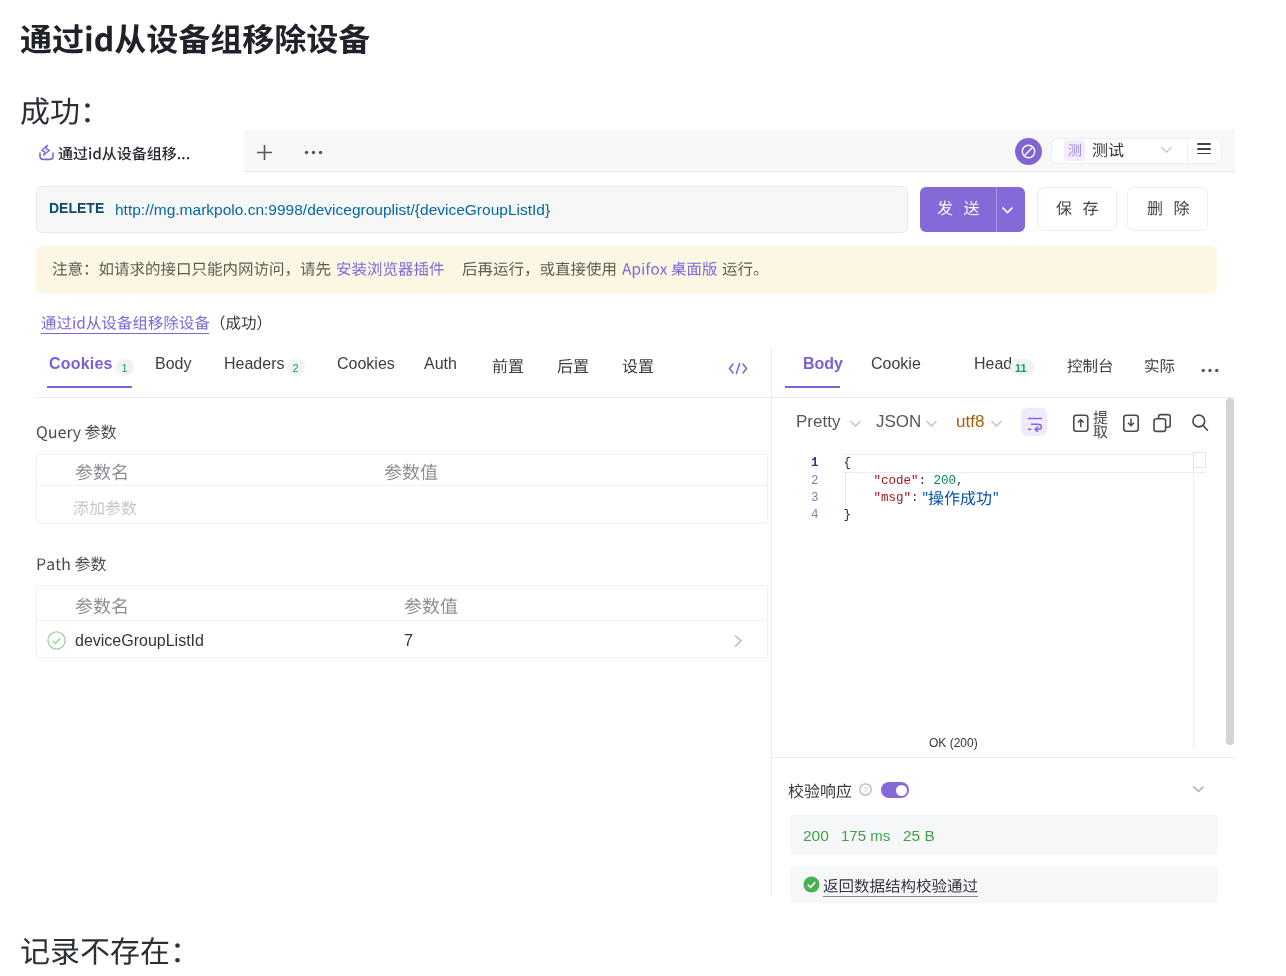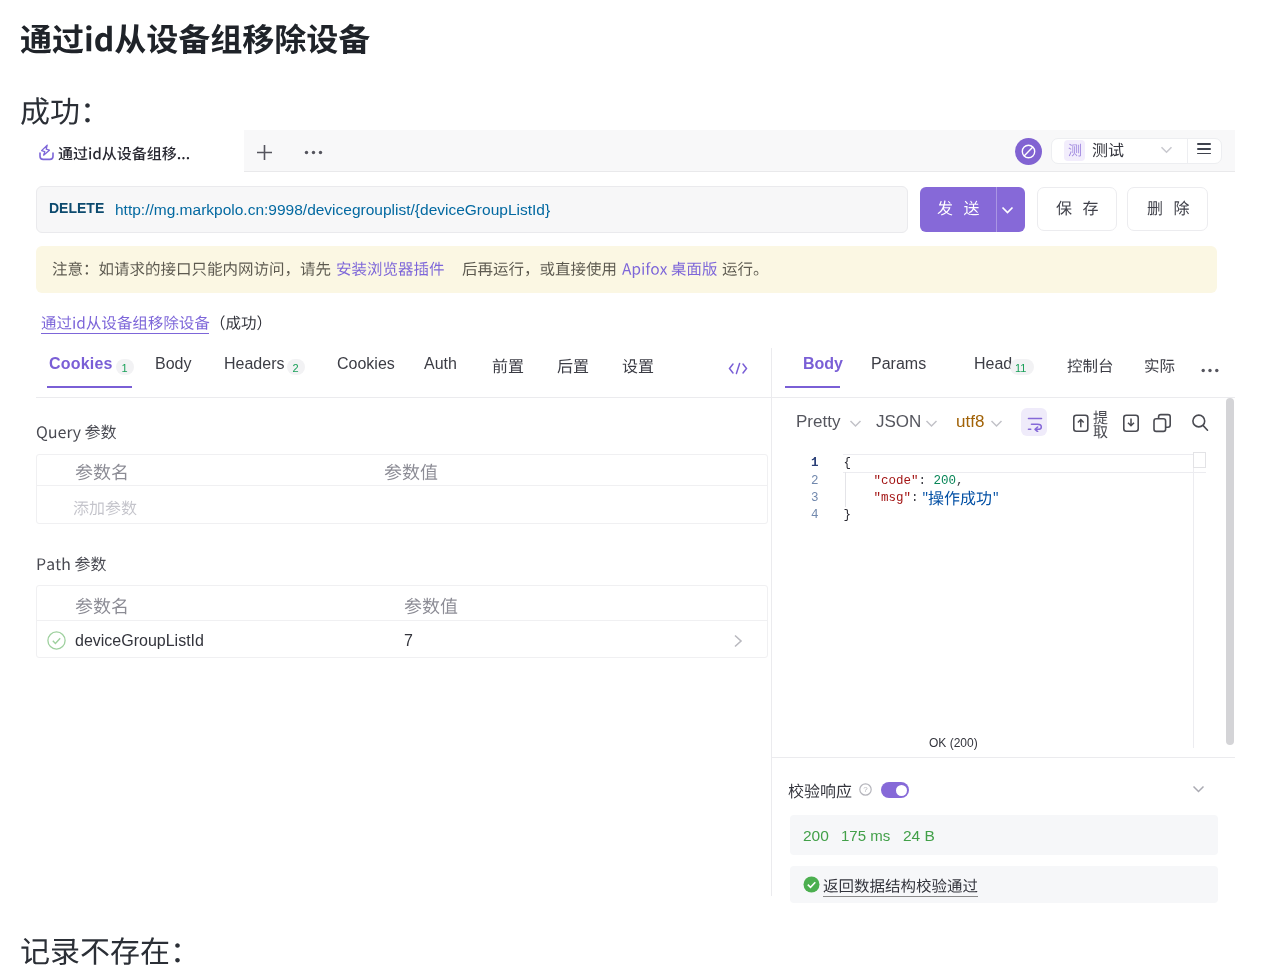--- a/index.html
+++ b/index.html
@@ -129,24 +129,24 @@
   </svg>
 <svg style="position:absolute;left:622px;top:357.9px;" width="33" height="18" viewBox="0 -14.08 33 18">
     <path fill="#3c3d45" d="M2.0 -12.4C2.8 -11.7 3.9 -10.6 4.4 -9.9L5.2 -10.8C4.7 -11.4 3.6 -12.4 2.7 -13.2ZM0.7 -8.4V-7.3H2.9V-1.5C2.9 -0.8 2.4 -0.3 2.1 -0.1C2.4 0.2 2.7 0.7 2.8 1.0C3.0 0.6 3.5 0.3 6.3 -1.8C6.2 -2.0 6.0 -2.5 5.9 -2.8L4.1 -1.5V-8.4ZM7.9 -12.9V-11.1C7.9 -9.9 7.5 -8.6 5.4 -7.6C5.6 -7.4 6.0 -7.0 6.2 -6.7C8.5 -7.8 9.0 -9.6 9.0 -11.1V-11.7H11.8V-9.2C11.8 -8.0 12.0 -7.5 13.2 -7.5C13.3 -7.5 14.1 -7.5 14.4 -7.5C14.7 -7.5 15.0 -7.5 15.2 -7.6C15.2 -7.9 15.1 -8.3 15.1 -8.6C14.9 -8.6 14.6 -8.5 14.4 -8.5C14.1 -8.5 13.4 -8.5 13.2 -8.5C13.0 -8.5 13.0 -8.7 13.0 -9.2V-12.9ZM12.9 -5.2C12.3 -4.0 11.4 -2.9 10.4 -2.1C9.3 -2.9 8.5 -4.0 7.9 -5.2ZM6.1 -6.4V-5.2H7.0L6.8 -5.2C7.4 -3.7 8.3 -2.4 9.4 -1.4C8.2 -0.6 6.9 -0.1 5.5 0.2C5.7 0.5 5.9 1.0 6.0 1.3C7.6 0.9 9.1 0.3 10.4 -0.6C11.6 0.3 13.0 0.9 14.7 1.3C14.8 1.0 15.2 0.5 15.4 0.3C13.9 -0.1 12.5 -0.6 11.3 -1.4C12.7 -2.6 13.8 -4.1 14.4 -6.1L13.7 -6.4L13.5 -6.4Z M26.4 -12.0H29.1V-10.5H26.4ZM22.7 -12.0H25.3V-10.5H22.7ZM19.0 -12.0H21.6V-10.5H19.0ZM19.0 -6.8V-0.1H16.9V0.8H31.1V-0.1H28.9V-6.8H23.9L24.1 -7.8H30.8V-8.7H24.3L24.5 -9.6H30.3V-12.8H17.9V-9.6H23.3L23.1 -8.7H17.1V-7.8H23.0L22.8 -6.8ZM20.2 -0.1V-1.1H27.7V-0.1ZM20.2 -4.4H27.7V-3.5H20.2ZM20.2 -5.1V-6.0H27.7V-5.1ZM20.2 -2.8H27.7V-1.8H20.2Z"></path>
   </svg>
 <svg class="a" style="left:728px;top:362px" width="20" height="13" viewBox="0 0 20 13">
     <path d="M5 2 L1.5 6.5 L5 11 M15 2 L18.5 6.5 L15 11 M11.6 1.5 L8.4 11.5" fill="none" stroke="#7a5fd6" stroke-width="1.5" stroke-linecap="round"></path>
   </svg>
 <div style="position:absolute;left:47px;top:386px;width:85px;height:2px;background:#7a5fd6;"></div>
 <div style="position:absolute;left:770.5px;top:348px;width:1px;height:548px;background:#ebebee;"></div>
 <span class="a" style="position:absolute;left:803px;top:355.5px;font-size:16px;color:#7a5fd6;font-weight:600;">Body</span>
-<span class="a" style="position:absolute;left:871px;top:355.5px;font-size:16px;color:#3c3d45;font-weight:normal;">Params</span>
+<span class="a" style="position:absolute;left:871px;top:355.5px;font-size:16px;color:#3c3d45;font-weight:normal;">Cookie</span>
 <span class="a" style="position:absolute;left:956px;top:355.5px;font-size:16px;color:#3c3d45;font-weight:normal;margin-left:18px;">Header</span>
 <div style="position:absolute;left:1010px;top:359px;width:24px;height:16px;background:#f2f2f4;border-radius:8px;"></div>
-<span class="a" style="position:absolute;left:1015px;top:363px;font-size:11px;color:#18a058;font-weight:normal;">11</span>
+<span class="a" style="position:absolute;left:1015px;top:363px;font-size:11px;color:#18a058;font-weight:bold;">11</span>
 <svg style="position:absolute;left:1067px;top:358.2px;" width="47" height="17" viewBox="0 -13.64 47 17">
     <path fill="#3c3d45" d="M10.8 -8.6C11.7 -7.7 13.1 -6.4 13.7 -5.7L14.5 -6.5C13.8 -7.2 12.5 -8.4 11.5 -9.2ZM8.7 -9.2C8.0 -8.2 6.8 -7.1 5.7 -6.4C6.0 -6.2 6.3 -5.8 6.5 -5.5C7.6 -6.4 8.9 -7.6 9.7 -8.8ZM2.5 -13.0V-10.0H0.7V-8.9H2.5V-5.2C1.8 -4.9 1.1 -4.7 0.5 -4.6L0.8 -3.4L2.5 -4.0V-0.2C2.5 -0.0 2.5 0.0 2.3 0.0C2.1 0.0 1.5 0.0 0.8 0.0C1.0 0.3 1.1 0.8 1.1 1.1C2.1 1.1 2.7 1.1 3.1 0.9C3.5 0.7 3.6 0.4 3.6 -0.2V-4.4L5.3 -5.0L5.1 -6.1L3.6 -5.6V-8.9H5.2V-10.0H3.6V-13.0ZM5.1 -0.3V0.7H14.9V-0.3H10.7V-4.2H13.8V-5.2H6.4V-4.2H9.5V-0.3ZM9.1 -12.8C9.3 -12.3 9.6 -11.7 9.8 -11.1H5.7V-8.4H6.7V-10.1H13.7V-8.6H14.8V-11.1H11.0C10.8 -11.7 10.5 -12.4 10.2 -13.0Z M26.0 -11.6V-3.0H27.1V-11.6ZM28.7 -12.9V-0.4C28.7 -0.1 28.7 -0.0 28.4 -0.0C28.1 -0.0 27.3 -0.0 26.4 -0.0C26.5 0.3 26.7 0.9 26.7 1.2C27.9 1.2 28.8 1.1 29.2 1.0C29.7 0.7 29.9 0.4 29.9 -0.4V-12.9ZM17.7 -12.6C17.4 -11.1 16.8 -9.6 16.1 -8.6C16.4 -8.4 16.9 -8.2 17.2 -8.1C17.4 -8.6 17.7 -9.1 17.9 -9.7H20.0V-8.1H16.2V-7.0H20.0V-5.4H16.9V-0.0H18.0V-4.4H20.0V1.2H21.1V-4.4H23.2V-1.2C23.2 -1.0 23.2 -1.0 23.0 -1.0C22.9 -1.0 22.4 -1.0 21.7 -1.0C21.8 -0.7 22.0 -0.3 22.0 0.0C22.9 0.0 23.5 0.0 23.8 -0.2C24.2 -0.4 24.3 -0.7 24.3 -1.2V-5.4H21.1V-7.0H24.9V-8.1H21.1V-9.7H24.3V-10.8H21.1V-13.0H20.0V-10.8H18.3C18.5 -11.3 18.7 -11.9 18.8 -12.4Z M33.8 -5.3V1.2H35.0V0.4H42.5V1.2H43.7V-5.3ZM35.0 -0.7V-4.2H42.5V-0.7ZM33.0 -6.6C33.6 -6.8 34.5 -6.9 43.4 -7.3C43.8 -6.9 44.1 -6.4 44.3 -6.0L45.3 -6.7C44.5 -8.0 42.7 -9.9 41.2 -11.3L40.3 -10.6C41.0 -10.0 41.8 -9.2 42.5 -8.4L34.6 -8.0C36.0 -9.3 37.4 -10.9 38.6 -12.6L37.4 -13.1C36.2 -11.2 34.4 -9.2 33.8 -8.7C33.3 -8.2 32.9 -7.8 32.6 -7.8C32.7 -7.4 32.9 -6.9 33.0 -6.6Z"></path>
   </svg>
 <svg style="position:absolute;left:1144px;top:358.2px;" width="32" height="17" viewBox="0 -13.64 32 17">
     <path fill="#3c3d45" d="M8.3 -1.7C10.4 -0.9 12.5 0.2 13.7 1.1L14.4 0.2C13.1 -0.7 11.0 -1.8 8.9 -2.5ZM3.7 -8.6C4.6 -8.1 5.5 -7.4 6.0 -6.8L6.7 -7.7C6.3 -8.2 5.3 -8.9 4.4 -9.4ZM2.2 -6.2C3.1 -5.7 4.1 -5.0 4.6 -4.4L5.3 -5.3C4.8 -5.8 3.7 -6.5 2.9 -7.0ZM1.4 -11.3V-8.1H2.6V-10.2H12.9V-8.1H14.1V-11.3H8.8C8.6 -11.8 8.2 -12.6 7.8 -13.1L6.6 -12.8C6.9 -12.3 7.2 -11.7 7.4 -11.3ZM1.1 -4.0V-3.0H6.7C5.8 -1.5 4.2 -0.4 1.3 0.2C1.5 0.4 1.8 0.9 1.9 1.2C5.4 0.4 7.1 -1.0 8.0 -3.0H14.5V-4.0H8.4C8.8 -5.5 8.9 -7.3 9.0 -9.4H7.8C7.7 -7.2 7.6 -5.4 7.1 -4.0Z M22.7 -11.8V-10.7H29.4V-11.8ZM27.5 -5.0C28.3 -3.5 29.0 -1.5 29.2 -0.2L30.3 -0.6C30.0 -1.9 29.3 -3.8 28.5 -5.3ZM23.1 -5.3C22.6 -3.7 21.9 -2.0 21.1 -0.9C21.3 -0.8 21.8 -0.4 22.0 -0.3C22.9 -1.5 23.7 -3.3 24.1 -5.1ZM16.8 -12.4V1.2H17.9V-11.3H20.2C19.9 -10.3 19.4 -8.9 18.9 -7.8C20.1 -6.6 20.4 -5.5 20.4 -4.6C20.4 -4.2 20.3 -3.7 20.0 -3.6C19.9 -3.5 19.7 -3.4 19.5 -3.4C19.3 -3.4 19.0 -3.4 18.6 -3.4C18.8 -3.1 18.9 -2.7 18.9 -2.4C19.3 -2.4 19.7 -2.4 20.0 -2.4C20.3 -2.5 20.6 -2.6 20.8 -2.7C21.3 -3.0 21.5 -3.7 21.5 -4.5C21.5 -5.5 21.2 -6.6 20.1 -7.9C20.6 -9.2 21.2 -10.7 21.7 -12.0L20.8 -12.4L20.6 -12.4ZM22.0 -8.1V-7.0H25.3V-0.2C25.3 -0.0 25.2 0.0 25.0 0.0C24.8 0.0 24.1 0.0 23.3 0.0C23.4 0.4 23.6 0.9 23.6 1.2C24.7 1.2 25.4 1.2 25.9 1.0C26.4 0.8 26.5 0.4 26.5 -0.2V-7.0H30.3V-8.1Z"></path>
   </svg>
 <svg class="a" style="left:1201px;top:368px" width="18" height="5" viewBox="0 0 18 5">
     <circle cx="2.2" cy="2.5" r="1.7" fill="#55555e"></circle>
     <circle cx="9" cy="2.5" r="1.7" fill="#55555e"></circle>
     <circle cx="15.8" cy="2.5" r="1.7" fill="#55555e"></circle>
@@ -258,21 +258,21 @@
   </svg>
 <div style="position:absolute;left:881px;top:782px;width:28px;height:16px;background:#8669d8;border-radius:8px;"></div>
 <div style="position:absolute;left:895.5px;top:784.5px;width:11px;height:11px;background:#fff;border-radius:50%;"></div>
 <span class="a" style="position:absolute;left:929px;top:737px;font-size:12px;color:#33343c;font-weight:normal;">OK (200)</span>
 <svg class="a" style="left:1192px;top:785px" width="13" height="9" viewBox="0 0 13 9">
     <path d="M1.5 1.5 L6.5 6.5 L11.5 1.5" fill="none" stroke="#aaaab2" stroke-width="1.5"></path>
   </svg>
 <div style="position:absolute;left:790px;top:815px;width:428px;height:40px;background:#f6f7f9;border-radius:4px;"></div>
 <span class="a" style="position:absolute;left:803px;top:828px;font-size:15.5px;color:#42a049;font-weight:normal;">200</span>
 <span class="a" style="position:absolute;left:841px;top:828px;font-size:15px;color:#42a049;font-weight:normal;">175 ms</span>
-<span class="a" style="position:absolute;left:903px;top:828px;font-size:15.5px;color:#42a049;font-weight:normal;">24 B</span>
+<span class="a" style="position:absolute;left:903px;top:828px;font-size:15.5px;color:#42a049;font-weight:normal;">25 B</span>
 <div style="position:absolute;left:790px;top:866px;width:428px;height:37px;background:#f6f7f9;border-radius:4px;"></div>
 <svg class="a" style="left:803px;top:876px" width="17" height="17" viewBox="0 0 17 17">
     <circle cx="8.5" cy="8.5" r="8" fill="#4caf50"></circle>
     <path d="M4.8 8.7 L7.5 11.3 L12.3 6.2" fill="none" stroke="#fff" stroke-width="1.6"></path>
   </svg>
 <svg style="position:absolute;left:823px;top:878.1px;" width="156" height="17" viewBox="0 -13.64 156 17">
     <path fill="#33343c" d="M1.1 -11.9C1.9 -11.1 2.8 -10.0 3.3 -9.4L4.3 -10.0C3.8 -10.7 2.8 -11.7 2.1 -12.5ZM3.9 -7.2H0.7V-6.1H2.7V-1.7C2.0 -1.5 1.3 -0.9 0.5 -0.1L1.3 1.0C2.0 0.1 2.7 -0.8 3.2 -0.8C3.5 -0.8 4.0 -0.3 4.7 0.1C5.8 0.7 7.2 0.8 9.1 0.8C10.6 0.8 13.4 0.7 14.6 0.7C14.6 0.3 14.8 -0.3 14.9 -0.6C13.3 -0.4 10.9 -0.3 9.1 -0.3C7.4 -0.3 6.0 -0.4 5.0 -0.9C4.5 -1.2 4.2 -1.4 3.9 -1.6ZM7.5 -6.4C8.2 -5.7 9.1 -5.0 10.0 -4.3C8.9 -3.3 7.8 -2.7 6.5 -2.2C6.8 -2.0 7.1 -1.6 7.2 -1.3C8.5 -1.8 9.7 -2.5 10.8 -3.5C11.7 -2.7 12.6 -1.9 13.2 -1.3L14.1 -2.1C13.5 -2.7 12.6 -3.5 11.6 -4.4C12.6 -5.5 13.4 -7.0 13.9 -8.8L13.2 -9.1L13.0 -9.0H7.1V-10.9C9.6 -11.0 12.5 -11.3 14.4 -11.8L13.4 -12.8C11.7 -12.3 8.6 -12.0 6.0 -11.9V-8.5C6.0 -6.6 5.8 -4.0 4.3 -2.2C4.6 -2.1 5.1 -1.7 5.3 -1.5C6.7 -3.3 7.1 -6.0 7.1 -8.0H12.5C12.1 -6.9 11.5 -5.9 10.7 -5.1C9.9 -5.8 9.0 -6.4 8.3 -7.0Z M21.3 -7.8H25.1V-4.2H21.3ZM20.2 -8.8V-3.2H26.2V-8.8ZM16.8 -12.4V1.2H18.0V0.4H28.5V1.2H29.7V-12.4ZM18.0 -0.7V-11.2H28.5V-0.7Z M37.9 -12.7C37.6 -12.1 37.1 -11.2 36.7 -10.7L37.5 -10.3C37.9 -10.8 38.4 -11.6 38.8 -12.3ZM32.4 -12.3C32.8 -11.6 33.2 -10.8 33.3 -10.2L34.2 -10.6C34.1 -11.2 33.7 -12.0 33.2 -12.6ZM37.4 -4.0C37.0 -3.2 36.5 -2.5 35.9 -2.0C35.3 -2.2 34.7 -2.5 34.1 -2.8C34.4 -3.2 34.6 -3.6 34.8 -4.0ZM32.7 -2.4C33.5 -2.1 34.3 -1.7 35.1 -1.3C34.1 -0.6 32.9 -0.1 31.6 0.2C31.8 0.4 32.1 0.8 32.2 1.1C33.6 0.7 34.9 0.1 36.1 -0.8C36.6 -0.5 37.0 -0.2 37.4 0.1L38.1 -0.7C37.8 -0.9 37.3 -1.2 36.8 -1.5C37.6 -2.4 38.3 -3.4 38.7 -4.8L38.0 -5.1L37.9 -5.0H35.3L35.6 -5.8L34.6 -6.0C34.5 -5.7 34.3 -5.3 34.2 -5.0H32.1V-4.0H33.7C33.4 -3.4 33.0 -2.8 32.7 -2.4ZM35.0 -13.0V-10.1H31.8V-9.2H34.6C33.9 -8.2 32.7 -7.2 31.6 -6.7C31.8 -6.5 32.1 -6.1 32.2 -5.9C33.2 -6.4 34.2 -7.2 35.0 -8.2V-6.3H36.1V-8.4C36.8 -7.8 37.8 -7.1 38.1 -6.7L38.8 -7.6C38.4 -7.8 37.1 -8.7 36.3 -9.2H39.2V-10.1H36.1V-13.0ZM40.7 -12.9C40.4 -10.2 39.7 -7.6 38.5 -5.9C38.7 -5.8 39.2 -5.4 39.3 -5.2C39.7 -5.8 40.1 -6.5 40.4 -7.2C40.7 -5.7 41.2 -4.3 41.8 -3.1C40.9 -1.6 39.7 -0.5 38.0 0.3C38.2 0.6 38.5 1.0 38.6 1.3C40.2 0.4 41.4 -0.6 42.3 -2.0C43.1 -0.7 44.1 0.4 45.3 1.1C45.5 0.8 45.8 0.4 46.1 0.2C44.8 -0.5 43.7 -1.6 43.0 -3.1C43.8 -4.7 44.3 -6.6 44.6 -8.9H45.7V-10.0H41.3C41.5 -10.9 41.7 -11.8 41.8 -12.7ZM43.5 -8.9C43.3 -7.1 42.9 -5.6 42.4 -4.3C41.8 -5.7 41.3 -7.3 41.0 -8.9Z M54.0 -3.7V1.3H55.0V0.6H59.8V1.2H60.9V-3.7H57.9V-5.6H61.3V-6.6H57.9V-8.3H60.8V-12.3H52.6V-7.7C52.6 -5.2 52.5 -1.8 50.9 0.6C51.1 0.7 51.6 1.0 51.8 1.2C53.1 -0.7 53.6 -3.3 53.7 -5.6H56.8V-3.7ZM53.8 -11.3H59.7V-9.3H53.8ZM53.8 -8.3H56.8V-6.6H53.7L53.8 -7.7ZM55.0 -0.3V-2.7H59.8V-0.3ZM49.1 -13.0V-9.9H47.2V-8.8H49.1V-5.4C48.3 -5.2 47.5 -4.9 46.9 -4.8L47.3 -3.6L49.1 -4.2V-0.2C49.1 0.0 49.0 0.1 48.8 0.1C48.6 0.1 48.0 0.1 47.4 0.1C47.5 0.4 47.7 0.9 47.7 1.1C48.7 1.1 49.3 1.1 49.6 0.9C50.0 0.7 50.2 0.4 50.2 -0.2V-4.6L52.0 -5.2L51.8 -6.2L50.2 -5.7V-8.8H51.9V-9.9H50.2V-13.0Z M62.5 -0.8 62.7 0.4C64.3 0.0 66.3 -0.4 68.3 -0.9L68.2 -1.9C66.1 -1.5 64.0 -1.1 62.5 -0.8ZM62.9 -6.6C63.1 -6.7 63.5 -6.8 65.5 -7.0C64.8 -6.1 64.1 -5.3 63.8 -5.0C63.3 -4.4 62.9 -4.1 62.6 -4.0C62.7 -3.7 62.9 -3.1 63.0 -2.9C63.3 -3.1 63.9 -3.2 68.2 -4.0C68.2 -4.2 68.2 -4.7 68.2 -5.0L64.7 -4.4C66.0 -5.8 67.2 -7.4 68.2 -9.1L67.2 -9.7C66.9 -9.2 66.5 -8.6 66.2 -8.1L64.1 -7.9C65.0 -9.2 65.9 -10.8 66.6 -12.4L65.4 -12.9C64.8 -11.1 63.7 -9.2 63.3 -8.7C63.0 -8.2 62.7 -7.8 62.5 -7.8C62.6 -7.5 62.8 -6.9 62.9 -6.6ZM71.9 -13.0V-10.9H68.3V-9.8H71.9V-7.4H68.7V-6.3H76.4V-7.4H73.1V-9.8H76.6V-10.9H73.1V-13.0ZM69.1 -4.7V1.2H70.2V0.6H74.8V1.2H76.0V-4.7ZM70.2 -0.5V-3.7H74.8V-0.5Z M85.5 -13.0C85.0 -10.9 84.1 -8.9 83.0 -7.5C83.3 -7.4 83.8 -7.0 84.0 -6.8C84.5 -7.5 85.0 -8.4 85.5 -9.4H90.9C90.7 -3.0 90.4 -0.7 90.0 -0.1C89.8 0.1 89.7 0.1 89.4 0.1C89.0 0.1 88.3 0.1 87.5 0.0C87.7 0.4 87.8 0.9 87.8 1.2C88.6 1.2 89.4 1.3 89.9 1.2C90.3 1.1 90.7 1.0 91.0 0.6C91.6 -0.2 91.8 -2.6 92.0 -9.9C92.0 -10.0 92.0 -10.5 92.0 -10.5H85.9C86.2 -11.2 86.4 -12.0 86.6 -12.8ZM87.3 -5.8C87.6 -5.3 87.8 -4.6 88.1 -4.0L85.3 -3.5C86.0 -4.8 86.7 -6.4 87.2 -8.0L86.1 -8.3C85.7 -6.6 84.8 -4.6 84.5 -4.1C84.3 -3.6 84.1 -3.2 83.8 -3.2C83.9 -2.9 84.1 -2.4 84.2 -2.1C84.5 -2.3 84.9 -2.4 88.4 -3.1C88.5 -2.7 88.6 -2.3 88.7 -2.0L89.7 -2.4C89.4 -3.3 88.8 -4.9 88.1 -6.1ZM80.6 -13.0V-10.0H78.3V-8.9H80.5C80.0 -6.8 79.0 -4.4 78.0 -3.1C78.2 -2.8 78.5 -2.3 78.6 -1.9C79.3 -3.0 80.1 -4.7 80.6 -6.4V1.2H81.7V-6.8C82.2 -6.0 82.6 -5.1 82.9 -4.5L83.6 -5.4C83.3 -5.9 82.1 -7.7 81.7 -8.2V-8.9H83.5V-10.0H81.7V-13.0Z M101.3 -9.3C100.7 -8.2 99.7 -6.9 98.7 -6.0C99.0 -5.8 99.3 -5.5 99.5 -5.3C100.6 -6.2 101.6 -7.5 102.3 -8.8ZM104.1 -8.7C105.2 -7.7 106.3 -6.3 106.8 -5.4L107.7 -6.1C107.2 -7.0 106.0 -8.4 105.0 -9.3ZM101.9 -12.7C102.4 -12.1 102.9 -11.3 103.1 -10.7H99.2V-9.7H107.7V-10.7H103.2L104.2 -11.2C103.9 -11.7 103.4 -12.5 102.9 -13.1ZM104.8 -6.5C104.5 -5.3 103.9 -4.2 103.2 -3.2C102.5 -4.2 101.9 -5.3 101.4 -6.5L100.4 -6.2C100.9 -4.7 101.6 -3.4 102.5 -2.3C101.5 -1.2 100.2 -0.3 98.6 0.4C98.8 0.6 99.2 1.0 99.3 1.3C100.9 0.6 102.2 -0.3 103.2 -1.4C104.3 -0.3 105.6 0.6 107.2 1.1C107.4 0.8 107.7 0.3 108.0 0.1C106.4 -0.4 105.1 -1.2 104.0 -2.3C104.9 -3.5 105.5 -4.8 105.9 -6.2ZM96.0 -13.0V-9.7H94.0V-8.6H95.8C95.3 -6.5 94.4 -4.0 93.5 -2.7C93.7 -2.4 94.0 -1.9 94.1 -1.6C94.8 -2.7 95.5 -4.5 96.0 -6.3V1.2H97.1V-6.5C97.5 -5.7 98.0 -4.6 98.2 -4.1L98.9 -5.0C98.6 -5.5 97.4 -7.5 97.1 -8.0V-8.6H98.8V-9.7H97.1V-13.0Z M109.0 -2.3 109.2 -1.3C110.4 -1.6 111.8 -2.0 113.2 -2.4L113.1 -3.3C111.6 -2.9 110.1 -2.5 109.0 -2.3ZM116.8 -8.2V-7.2H121.4V-8.2ZM115.7 -5.6C116.2 -4.4 116.6 -2.9 116.7 -1.9L117.7 -2.1C117.6 -3.1 117.1 -4.7 116.7 -5.8ZM118.5 -6.0C118.7 -4.8 119.0 -3.3 119.1 -2.3L120.1 -2.4C120.0 -3.4 119.7 -5.0 119.4 -6.1ZM110.2 -10.2C110.0 -8.5 109.9 -6.2 109.7 -4.8H113.8C113.6 -1.6 113.4 -0.4 113.1 -0.0C112.9 0.1 112.8 0.2 112.5 0.2C112.2 0.2 111.5 0.1 110.7 0.1C110.9 0.3 111.0 0.7 111.1 1.0C111.8 1.1 112.5 1.1 112.9 1.1C113.4 1.0 113.7 0.9 113.9 0.6C114.4 0.1 114.6 -1.3 114.9 -5.3C114.9 -5.4 114.9 -5.8 114.9 -5.8L113.9 -5.8H113.7C113.9 -7.4 114.1 -10.2 114.3 -12.3H109.5V-11.3H113.2C113.1 -9.5 112.9 -7.3 112.7 -5.8H110.8C110.9 -7.1 111.1 -8.8 111.2 -10.1ZM118.8 -13.1C117.9 -11.0 116.2 -9.1 114.3 -7.9C114.5 -7.6 114.9 -7.2 115.0 -6.9C116.5 -8.0 117.9 -9.4 118.9 -11.1C120.0 -9.6 121.6 -8.0 123.0 -7.0C123.1 -7.3 123.4 -7.8 123.6 -8.1C122.2 -9.0 120.5 -10.6 119.5 -12.1L119.8 -12.8ZM115.2 -0.5V0.5H123.1V-0.5H120.8C121.5 -2.0 122.4 -4.0 123.0 -5.7L122.0 -5.9C121.5 -4.3 120.5 -2.0 119.8 -0.5Z M125.0 -11.7C125.9 -10.9 127.1 -9.8 127.6 -9.1L128.5 -9.8C127.9 -10.6 126.7 -11.6 125.8 -12.4ZM128.0 -7.2H124.7V-6.1H126.9V-1.7C126.2 -1.4 125.4 -0.7 124.6 0.1L125.3 1.1C126.1 0.0 126.9 -0.9 127.4 -0.9C127.8 -0.9 128.3 -0.3 128.9 0.0C130.0 0.7 131.3 0.9 133.2 0.9C134.9 0.9 137.6 0.8 138.7 0.7C138.7 0.4 138.9 -0.1 139.0 -0.4C137.4 -0.2 135.1 -0.1 133.2 -0.1C131.5 -0.1 130.2 -0.2 129.2 -0.9C128.6 -1.2 128.3 -1.5 128.0 -1.7ZM129.6 -12.4V-11.5H136.2C135.6 -11.1 134.8 -10.6 134.0 -10.2C133.2 -10.5 132.4 -10.9 131.7 -11.1L131.0 -10.4C132.0 -10.1 133.1 -9.6 134.0 -9.1H129.6V-1.1H130.7V-3.7H133.3V-1.2H134.4V-3.7H137.1V-2.3C137.1 -2.1 137.0 -2.0 136.8 -2.0C136.6 -2.0 136.0 -2.0 135.3 -2.0C135.4 -1.8 135.5 -1.4 135.6 -1.1C136.6 -1.1 137.3 -1.1 137.7 -1.2C138.1 -1.4 138.2 -1.7 138.2 -2.3V-9.1H136.2C135.9 -9.3 135.5 -9.5 135.0 -9.7C136.2 -10.3 137.4 -11.1 138.2 -12.0L137.5 -12.5L137.3 -12.4ZM137.1 -8.2V-6.9H134.4V-8.2ZM130.7 -6.0H133.3V-4.6H130.7ZM130.7 -6.9V-8.2H133.3V-6.9ZM137.1 -6.0V-4.6H134.4V-6.0Z M140.7 -12.0C141.6 -11.2 142.6 -10.1 143.0 -9.3L144.0 -10.0C143.5 -10.7 142.5 -11.8 141.6 -12.6ZM145.4 -7.4C146.2 -6.4 147.1 -5.1 147.6 -4.3L148.6 -4.9C148.1 -5.7 147.1 -7.0 146.3 -7.9ZM143.6 -7.2H140.3V-6.1H142.4V-2.1C141.7 -1.8 140.9 -1.1 140.1 -0.2L140.9 0.9C141.7 -0.2 142.4 -1.1 142.9 -1.1C143.3 -1.1 143.8 -0.6 144.4 -0.2C145.5 0.5 146.8 0.7 148.8 0.7C150.2 0.7 153.0 0.6 154.1 0.5C154.1 0.2 154.3 -0.4 154.4 -0.7C152.9 -0.6 150.6 -0.4 148.8 -0.4C147.0 -0.4 145.7 -0.6 144.7 -1.2C144.2 -1.5 143.9 -1.8 143.6 -2.0ZM150.7 -13.0V-10.2H144.6V-9.1H150.7V-3.0C150.7 -2.7 150.6 -2.6 150.2 -2.6C149.9 -2.6 148.8 -2.6 147.7 -2.6C147.9 -2.3 148.1 -1.8 148.1 -1.4C149.6 -1.4 150.5 -1.5 151.1 -1.7C151.6 -1.8 151.8 -2.2 151.8 -3.0V-9.1H154.0V-10.2H151.8V-13.0Z"></path>
   </svg>
 <div style="position:absolute;left:823px;top:895.8px;width:155px;height:1px;background:#8a8a8a;"></div>
 <div style="position:absolute;left:1226px;top:398px;width:8px;height:347px;background:#d4d4d7;border-radius:4px;"></div>

